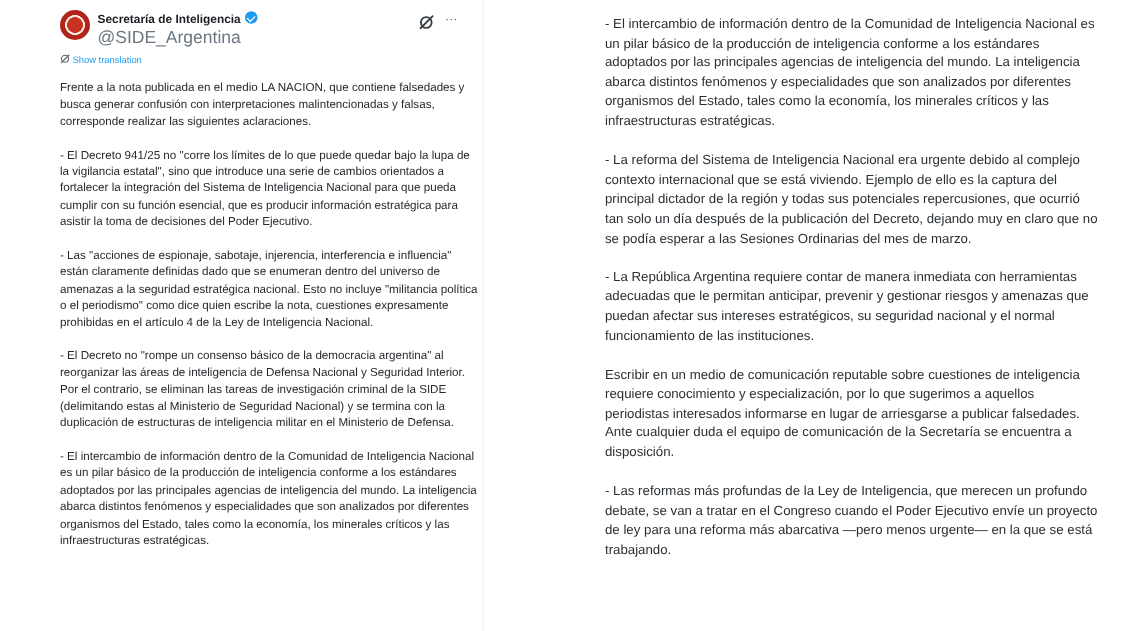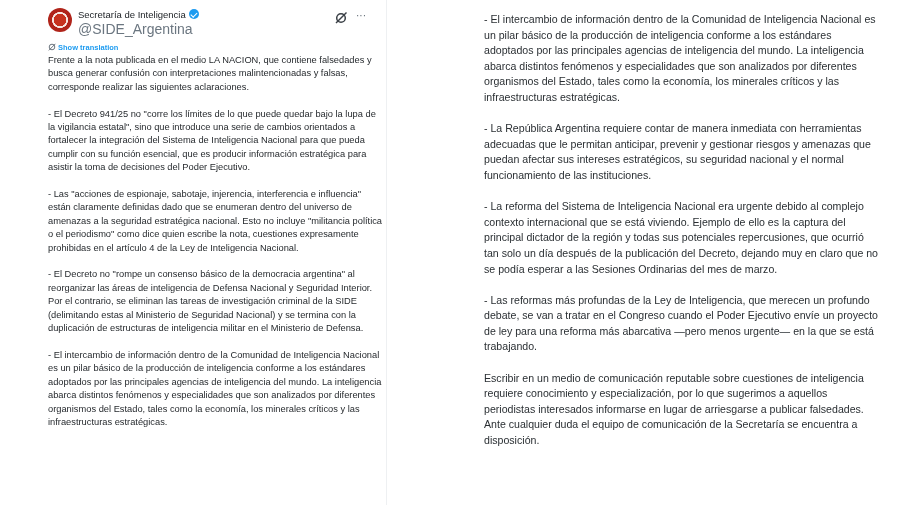--- a/index.html
+++ b/index.html
@@ -9,42 +9,42 @@
     .left-panel {
       position: absolute; left: 37px; top: 0; width: 350px; height: 505px;
       background: #ffffff; border-right: 1px solid #eef0f2;
     }
     .tweet-header { position: absolute; left: 11px; top: 8px; right: 10px; height: 30px; }
     .avatar {
       position: absolute; left: 0; top: 0; width: 24px; height: 24px; border-radius: 50%;
       background: radial-gradient(circle, #c7331f 0 36%, #f7e8e2 38% 46%, #b0241a 48% 100%);
     }
     .display-name {
-      position: absolute; left: 30px; top: 1px; font-size: 9.5px; font-weight: normal; color: #1b1f23;
+      position: absolute; left: 30px; top: 1px; font-size: 9.5px; font-weight: bold; color: #1b1f23;
       white-space: nowrap;
     }
     .verified-icon {
       display: inline-block; width: 10px; height: 10px; border-radius: 50%; background: #1d9bf0;
       vertical-align: -1px; margin-left: 3px; position: relative;
     }
     .verified-icon::after {
       content: ""; position: absolute; left: 3px; top: 1.5px; width: 2.5px; height: 5px;
       border: solid #fff; border-width: 0 1.3px 1.3px 0; transform: rotate(45deg);
     }
     .handle { position: absolute; left: 30px; top: 13px; font-size: 14px; color: #6b7680; }
     .grok-icon { position: absolute; right: 28px; top: 3px; width: 14px; height: 14px; }
     .more-icon { position: absolute; right: 10px; top: 2px; font-size: 10px; color: #5c6770; letter-spacing: 0; }
 
     .show-translation {
-      position: absolute; left: 11px; top: 43px; font-size: 7.5px; color: #1d9bf0; white-space: nowrap; font-weight: bold;
+      position: absolute; left: 11px; top: 43px; font-size: 7.5px; color: #1d9bf0; white-space: nowrap;
     }
     .translate-icon { display: inline-block; width: 8px; height: 8px; vertical-align: -1px; margin-right: 2px; }
 
     .tweet-body {
-      position: absolute; left: 11px; top: 54px; width: 335px;
+      position: absolute; left: 11px; top: 64px; width: 335px;
       font-size: 9.3px; line-height: 13.4px; color: #262a2e;
     }
     .tweet-body p { margin-bottom: 13.4px; }
 
     .right-panel {
       position: absolute; left: 484px; top: 0; width: 400px; height: 505px; background: #ffffff;
     }
     .right-body {
       position: absolute; left: 0; top: 12px; width: 395px;
       font-size: 10.6px; line-height: 15.6px; color: #2a2f33;
@@ -80,18 +80,18 @@
     <p>- El Decreto 941/25 no "corre los límites de lo que puede quedar bajo la lupa de la vigilancia estatal", sino que introduce una serie de cambios orientados a fortalecer la integración del Sistema de Inteligencia Nacional para que pueda cumplir con su función esencial, que es producir información estratégica para asistir la toma de decisiones del Poder Ejecutivo.</p>
     <p>- Las "acciones de espionaje, sabotaje, injerencia, interferencia e influencia" están claramente definidas dado que se enumeran dentro del universo de amenazas a la seguridad estratégica nacional. Esto no incluye "militancia política o el periodismo" como dice quien escribe la nota, cuestiones expresamente prohibidas en el artículo 4 de la Ley de Inteligencia Nacional.</p>
     <p>- El Decreto no "rompe un consenso básico de la democracia argentina" al reorganizar las áreas de inteligencia de Defensa Nacional y Seguridad Interior. Por el contrario, se eliminan las tareas de investigación criminal de la SIDE (delimitando estas al Ministerio de Seguridad Nacional) y se termina con la duplicación de estructuras de inteligencia militar en el Ministerio de Defensa.</p>
     <p>- El intercambio de información dentro de la Comunidad de Inteligencia Nacional es un pilar básico de la producción de inteligencia conforme a los estándares adoptados por las principales agencias de inteligencia del mundo. La inteligencia abarca distintos fenómenos y especialidades que son analizados por diferentes organismos del Estado, tales como la economía, los minerales críticos y las infraestructuras estratégicas.</p>
   </div>
 </div>
 
 <div class="right-panel">
   <div class="right-body">
     <p>- El intercambio de información dentro de la Comunidad de Inteligencia Nacional es un pilar básico de la producción de inteligencia conforme a los estándares adoptados por las principales agencias de inteligencia del mundo. La inteligencia abarca distintos fenómenos y especialidades que son analizados por diferentes organismos del Estado, tales como la economía, los minerales críticos y las infraestructuras estratégicas.</p>
+    <p>- La reforma del Sistema de Inteligencia Nacional era urgente debido al complejo contexto internacional que se está viviendo. Ejemplo de ello es la captura del principal dictador de la región y todas sus potenciales repercusiones, que ocurrió tan solo un día después de la publicación del Decreto, dejando muy en claro que no se podía esperar a las Sesiones Ordinarias del mes de marzo.</p>
     <p>- La República Argentina requiere contar de manera inmediata con herramientas adecuadas que le permitan anticipar, prevenir y gestionar riesgos y amenazas que puedan afectar sus intereses estratégicos, su seguridad nacional y el normal funcionamiento de las instituciones.</p>
-    <p>- La reforma del Sistema de Inteligencia Nacional era urgente debido al complejo contexto internacional que se está viviendo. Ejemplo de ello es la captura del principal dictador de la región y todas sus potenciales repercusiones, que ocurrió tan solo un día después de la publicación del Decreto, dejando muy en claro que no se podía esperar a las Sesiones Ordinarias del mes de marzo.</p>
+    <p>Escribir en un medio de comunicación reputable sobre cuestiones de inteligencia requiere conocimiento y especialización, por lo que sugerimos a aquellos periodistas interesados informarse en lugar de arriesgarse a publicar falsedades. Ante cualquier duda el equipo de comunicación de la Secretaría se encuentra a disposición.</p>
     <p>- Las reformas más profundas de la Ley de Inteligencia, que merecen un profundo debate, se van a tratar en el Congreso cuando el Poder Ejecutivo envíe un proyecto de ley para una reforma más abarcativa —pero menos urgente— en la que se está trabajando.</p>
-    <p>Escribir en un medio de comunicación reputable sobre cuestiones de inteligencia requiere conocimiento y especialización, por lo que sugerimos a aquellos periodistas interesados informarse en lugar de arriesgarse a publicar falsedades. Ante cualquier duda el equipo de comunicación de la Secretaría se encuentra a disposición.</p>
   </div>
 </div>
 
 </body></html>

